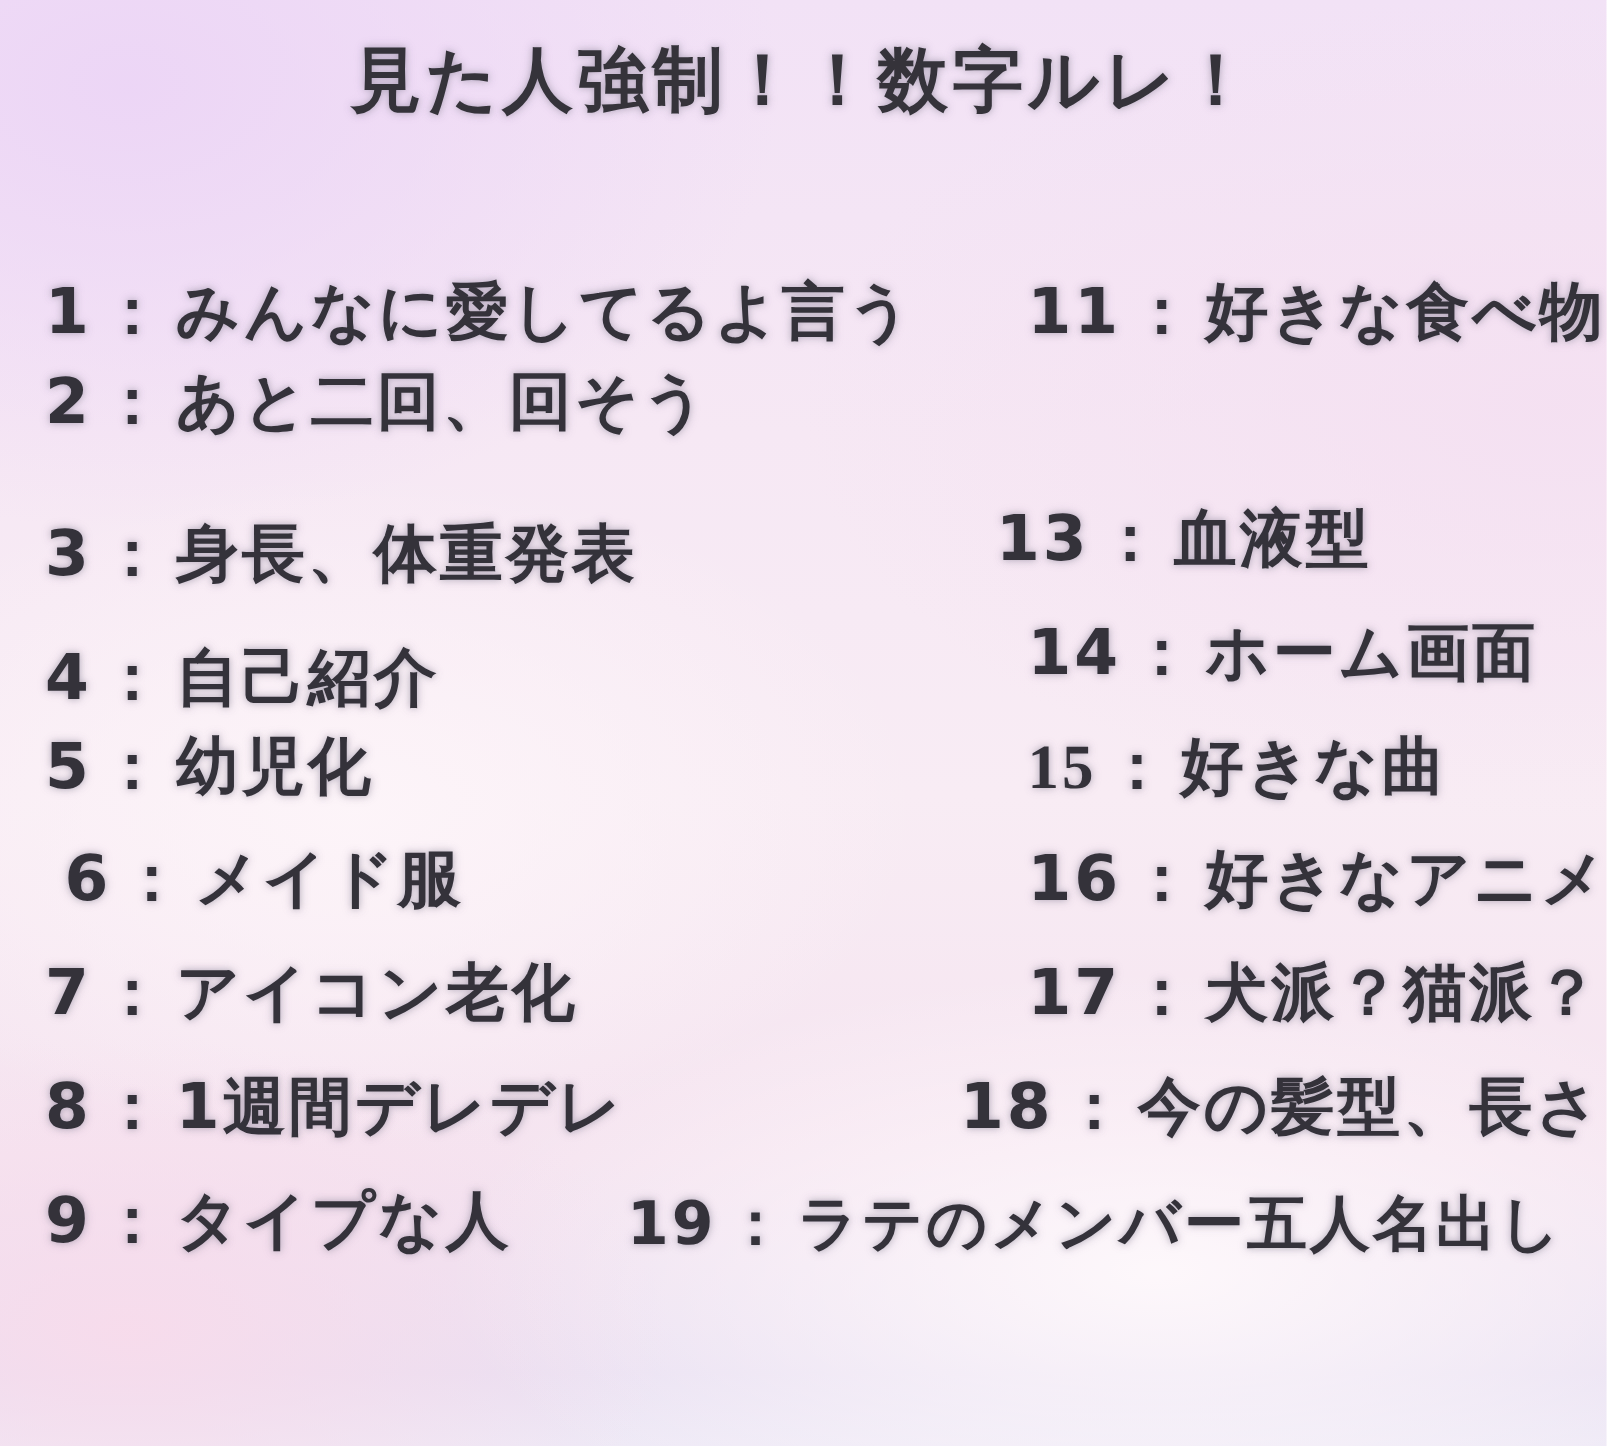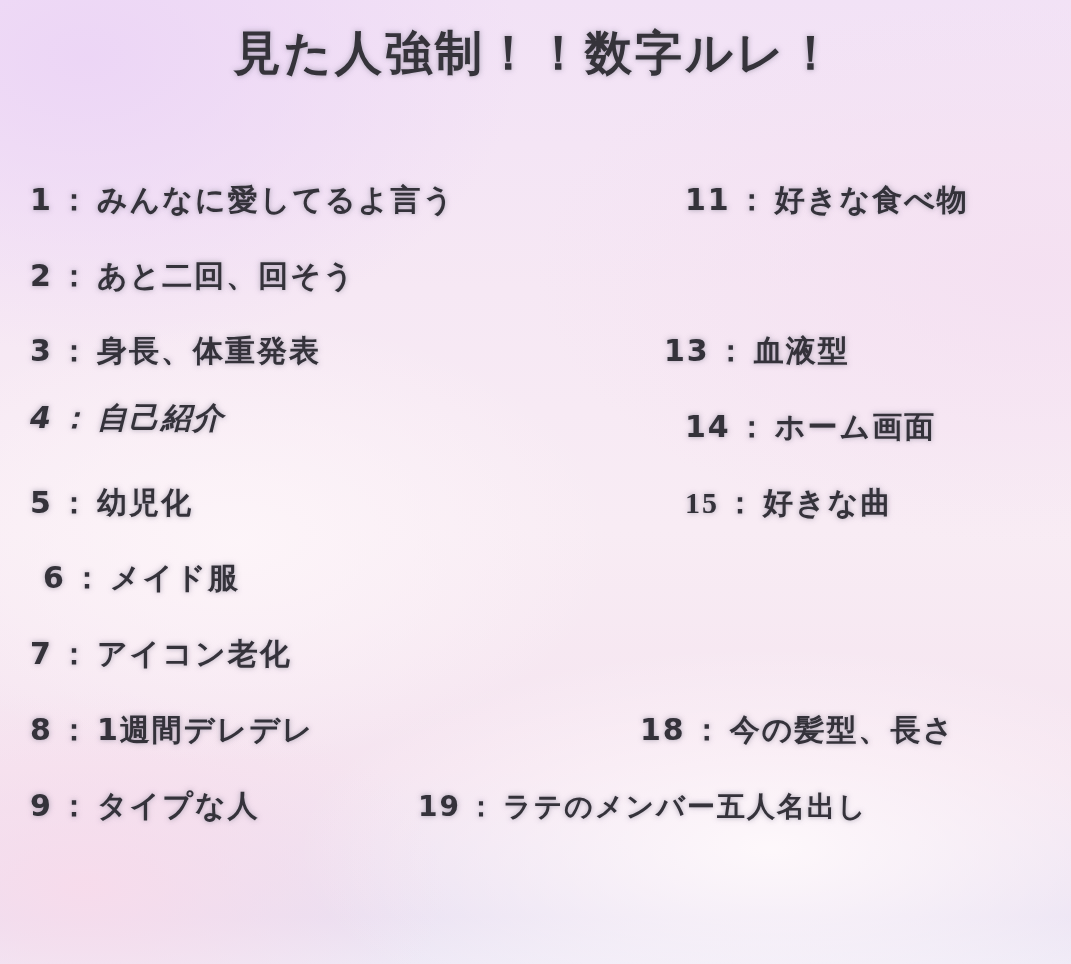--- a/index.html
+++ b/index.html
@@ -25,47 +25,49 @@
     text-align: center;
     font-size: 47px;
     font-weight: 600;
     letter-spacing: 3px;
     color: #35333a;
     text-shadow: 0 0 4px rgba(146,139,158,0.55), 0 0 7px rgba(146,139,158,0.3);
     white-space: nowrap;
   }
   .row {
     position: absolute;
-    font-size: 30px;
+    font-size: 42px;
     font-weight: 600;
     letter-spacing: 2px;
     color: #34323a;
     text-shadow: 0 0 4px rgba(146,139,158,0.55), 0 0 7px rgba(146,139,158,0.3);
     white-space: nowrap;
   }
   .row .sep { padding: 0 6px; }
-  .row.small { font-size: 28px; }
+  .row.small { font-size: 40px; }
 </style>
 </head>
 <body>
 
 <div class="page">
 
   <div class="title">見た人強制！！数字ルレ！</div>
 
   <div class="row" style="top:180px; left:30px;"><span>1</span><span class="sep">：</span><span>みんなに愛してるよ言う</span></div>
-  <div class="row" style="top:256px; left:30px;"><span>2</span><span class="sep">：</span><span>あと二回、回そう</span></div>
-  <div class="row" style="top:331px; left:30px;"><span>3</span><span class="sep">：</span><span>身長、体重発表</span></div>
-  <div class="row" style="top:398px; left:30px;font-style:italic;"><span>4</span><span class="sep">：</span><span>自己紹介</span></div>
+  <div class="row" style="top:240px; left:30px;"><span>2</span><span class="sep">：</span><span>あと二回、回そう</span></div>
+  <div class="row" style="top:341px; left:30px;"><span>3</span><span class="sep">：</span><span>身長、体重発表</span></div>
+  <div class="row" style="top:424px; left:30px;"><span>4</span><span class="sep">：</span><span>自己紹介</span></div>
   <div class="row" style="top:483px; left:30px;"><span>5</span><span class="sep">：</span><span>幼児化</span></div>
   <div class="row" style="top:558px; left:43px;"><span>6</span><span class="sep">：</span><span>メイド服</span></div>
   <div class="row" style="top:634px; left:30px;"><span>7</span><span class="sep">：</span><span>アイコン老化</span></div>
   <div class="row" style="top:710px; left:30px;"><span>8</span><span class="sep">：</span><span>1週間デレデレ</span></div>
   <div class="row" style="top:786px; left:30px;"><span>9</span><span class="sep">：</span><span>タイプな人</span></div>
 
   <div class="row" style="top:180px; left:685px;text-align:center;"><span>11</span><span class="sep">：</span><span>好きな食べ物</span></div>
   <div class="row" style="top:331px; left:664px;"><span>13</span><span class="sep">：</span><span>血液型</span></div>
   <div class="row" style="top:407px; left:685px;"><span>14</span><span class="sep">：</span><span>ホーム画面</span></div>
   <div class="row" style="top:483px; left:685px;font-family:Liberation Serif, serif;"><span>15</span><span class="sep">：</span><span>好きな曲</span></div>
+  <div class="row" style="top:558px; left:685px;"><span>16</span><span class="sep">：</span><span>好きなアニメ</span></div>
+  <div class="row" style="top:634px; left:685px;"><span>17</span><span class="sep">：</span><span>犬派？猫派？</span></div>
   <div class="row" style="top:710px; left:640px;"><span>18</span><span class="sep">：</span><span>今の髪型、長さ</span></div>
   <div class="row small" style="top:788px; left:418px;"><span>19</span><span class="sep">：</span><span>ラテのメンバー五人名出し</span></div>
 
 </div>
 
 </body></html>

